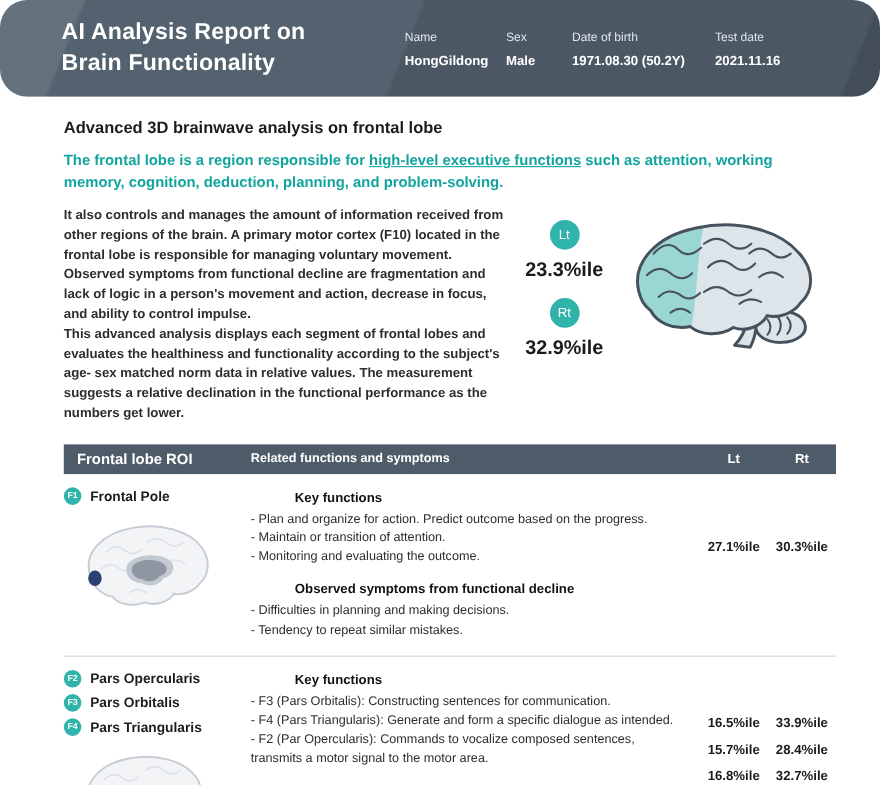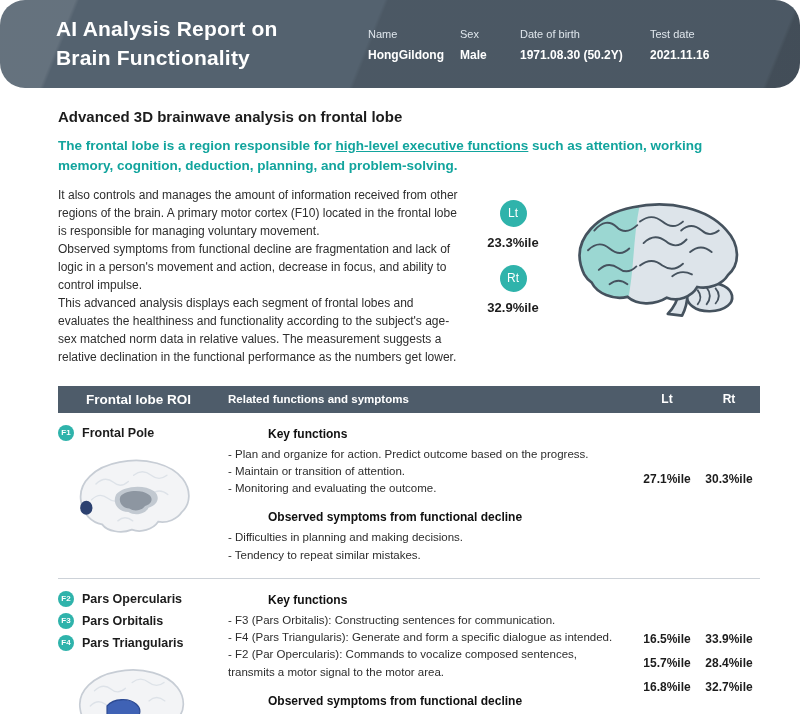--- a/index.html
+++ b/index.html
@@ -27,34 +27,34 @@
   .h-value { font-size:12px; font-weight:bold; color:#fff; white-space:nowrap; }
 
   
   .content { padding:0 40px 0 58px; }
   .section-title { margin-top:20px; font-size:15px; font-weight:bold; color:#1c1c1c; }
   .lead { margin-top:11px; width:672px; font-size:13.5px; font-weight:bold; color:#12a49d; line-height:1.5; }
   .lead-link { text-decoration:underline; cursor:pointer; }
 
   .body-row { display:flex; margin-top:9px; }
   .body-text { width:438px; font-size:12px; color:#2d2d2d; line-height:1.5; }
-  .body-text p { margin:0; }
+  .body-text p { margin:0;font-weight:bold; }
 
   .right-panel { display:flex; margin-left:14px; }
   .score-col { width:82px; display:flex; flex-direction:column; align-items:center; margin-top:14px; }
   .lr-badge { width:27px; height:27px; border-radius:50%; background:#2fb3ab; color:#fff; font-size:12px;
               display:flex; align-items:center; justify-content:center; }
-  .score-value { font-size:13px; font-weight:bold; color:#1c1c1c; margin:8px 0 15px; }
+  .score-value { font-size:18px; font-weight:bold; color:#1c1c1c; margin:8px 0 15px; }
   .brain-main { margin-top:2px; }
 
   
   .roi-table { margin-top:20px; }
   .table-header { display:grid; grid-template-columns:170px 408px 62px 62px; align-items:center;
                   height:27px; background:#4e5c6a; color:#fff; }
-  .th-roi { padding-left:28px; font-size:13.5px; font-weight:bold; }
+  .th-roi { padding-left:12px; font-size:13.5px; font-weight:bold; }
   .th-func { font-size:11.5px; font-weight:bold; }
   .th-lt, .th-rt { font-size:12px; font-weight:bold; text-align:center; }
 
   .table-row { display:grid; grid-template-columns:170px 408px 124px; padding:12px 0 14px; }
   .table-row + .table-row { border-top:1px solid #cdd2d8; }
 
   .badge-row { display:flex; align-items:center; margin-bottom:6px; }
   .f-badge { width:16px; height:16px; border-radius:50%; background:#2fb3ab; color:#fff; font-size:8px;
              font-weight:bold; display:flex; align-items:center; justify-content:center; margin-right:8px; flex:0 0 16px; }
   .roi-label { font-size:12.5px; font-weight:bold; color:#1c1c1c; white-space:nowrap; }

